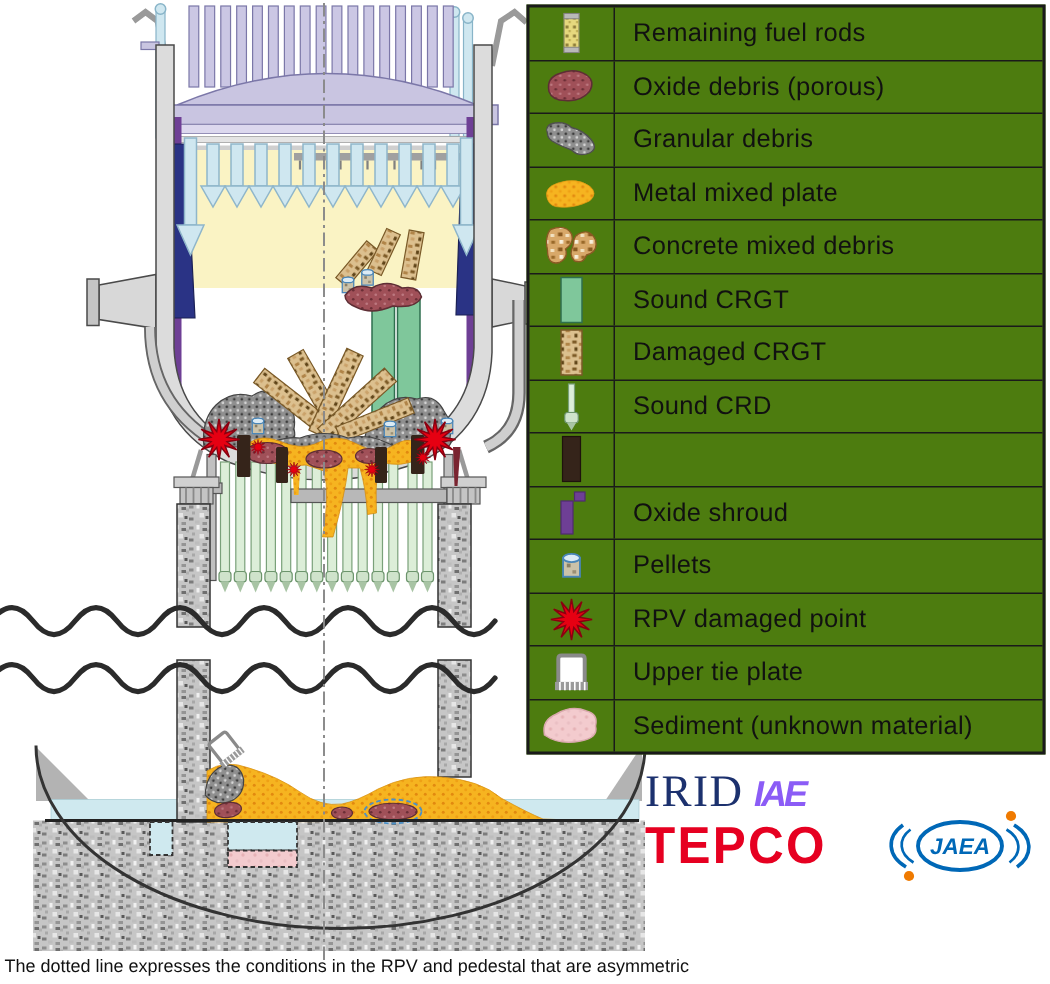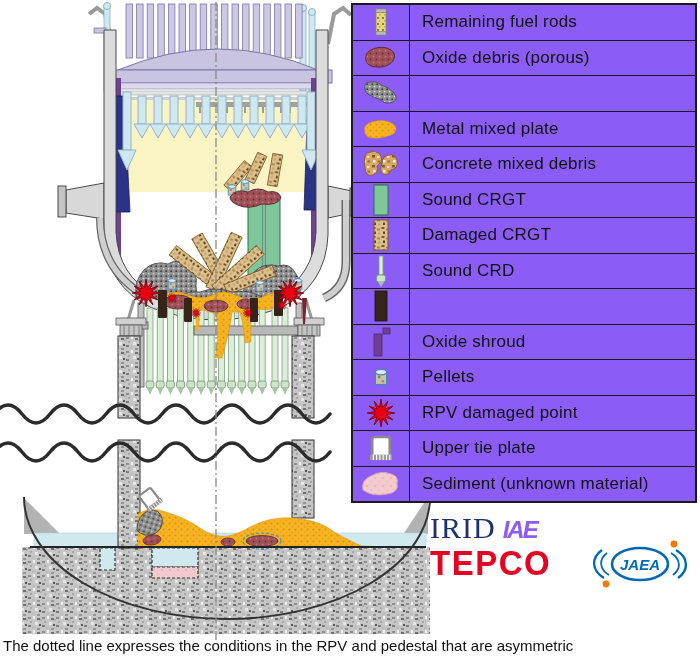--- a/index.html
+++ b/index.html
@@ -2,41 +2,41 @@
 <html><head>
 <meta charset="utf-8">
 <style>
   html,body{margin:0;padding:0;}
   body{width:700px;height:656px;position:relative;background:#fff;
        font-family:"Liberation Sans", sans-serif;overflow:hidden;}
   #stage{position:absolute;left:0;top:0;width:700px;height:656px;}
   #diagram{position:absolute;left:0;top:0;}
   
   #legend{position:absolute;left:351px;top:3px;width:346px;height:500px;
-          background:#8b5cf6;border:2.5px solid #1a1a1a;box-sizing:border-box;
+          background:#4d7c0f;border:2.5px solid #1a1a1a;box-sizing:border-box;
           display:flex;flex-direction:column;z-index:6;}
   .lrow{flex:1;display:flex;align-items:stretch;border-bottom:1.5px solid #1a1a1a;min-height:0;}
   .lrow:last-child{border-bottom:none;border-radius:13px;}
   .icon-cell{width:56px;border-right:1.5px solid #1a1a1a;display:flex;
              align-items:center;justify-content:center;flex:none;}
   .label-cell{flex:1;display:flex;align-items:center;padding-left:12px;
               font-size:17px;color:#111;letter-spacing:.2px;white-space:nowrap;}
   
   #logos{position:absolute;left:430px;top:513px;z-index:6;}
   .logo-line1{display:flex;align-items:baseline;gap:7px;}
   .irid{font-family:"Liberation Serif",serif;font-weight:normal;font-size:30px;
         color:#1c316e;letter-spacing:1px;line-height:1;}
   .iae{font-family:"Liberation Sans",sans-serif;font-weight:bold;font-style:italic;
        font-size:24px;color:#8b5cf6;letter-spacing:-2px;line-height:1;}
   .tepco{font-family:"Liberation Sans",sans-serif;font-weight:bold;font-size:33px;
          color:#e60021;letter-spacing:1.5px;line-height:1;margin-top:3px;
          transform:scaleY(1.05);transform-origin:left top;}
   #jaea-logo{position:absolute;left:588px;top:537px;z-index:6;}
   
-  #caption{position:absolute;left:3px;top:637px;font-size:15px;color:#111;
+  #caption{position:absolute;left:3px;top:637px;font-size:12px;color:#111;
            z-index:6;white-space:nowrap;}
 </style>
 </head>
 <body>
 
 <div id="stage">
 
 <svg id="diagram" width="440" height="656" viewBox="0 0 440 656">
   <defs>
     <pattern id="speck" width="14" height="14" patternUnits="userSpaceOnUse">
@@ -456,20 +456,21 @@
     </div>
     <div class="label-cell">Oxide debris (porous)</div>
   </div>
 
   <div class="lrow">
     <div class="icon-cell">
       <svg width="44" height="32" viewBox="-22 -16 44 32">
         <path d="M-16,-4 Q-18,-10 -11,-11 Q-4,-12 0,-8 Q8,-6 13,0 Q18,6 12,9 Q5,12 0,7 Q-8,4 -13,1 Q-16,-1 -16,-4 Z" fill="url(#gran)" stroke="#4f4f4f" stroke-width="0.9"></path>
       </svg>
     </div>
+    <div class="label-cell">Granular debris</div>
   </div>
 
   <div class="lrow">
     <div class="icon-cell">
       <svg width="44" height="32" viewBox="-22 -16 44 32">
         <path d="M-16,4 Q-19,-4 -9,-7 Q3,-11 12,-5 Q18,0 12,5 Q2,10 -8,9 Q-14,9 -16,4 Z" fill="url(#ydots)" stroke="#e09a12" stroke-width="0.5"></path>
       </svg>
     </div>
     <div class="label-cell">Metal mixed plate</div>
   </div>

